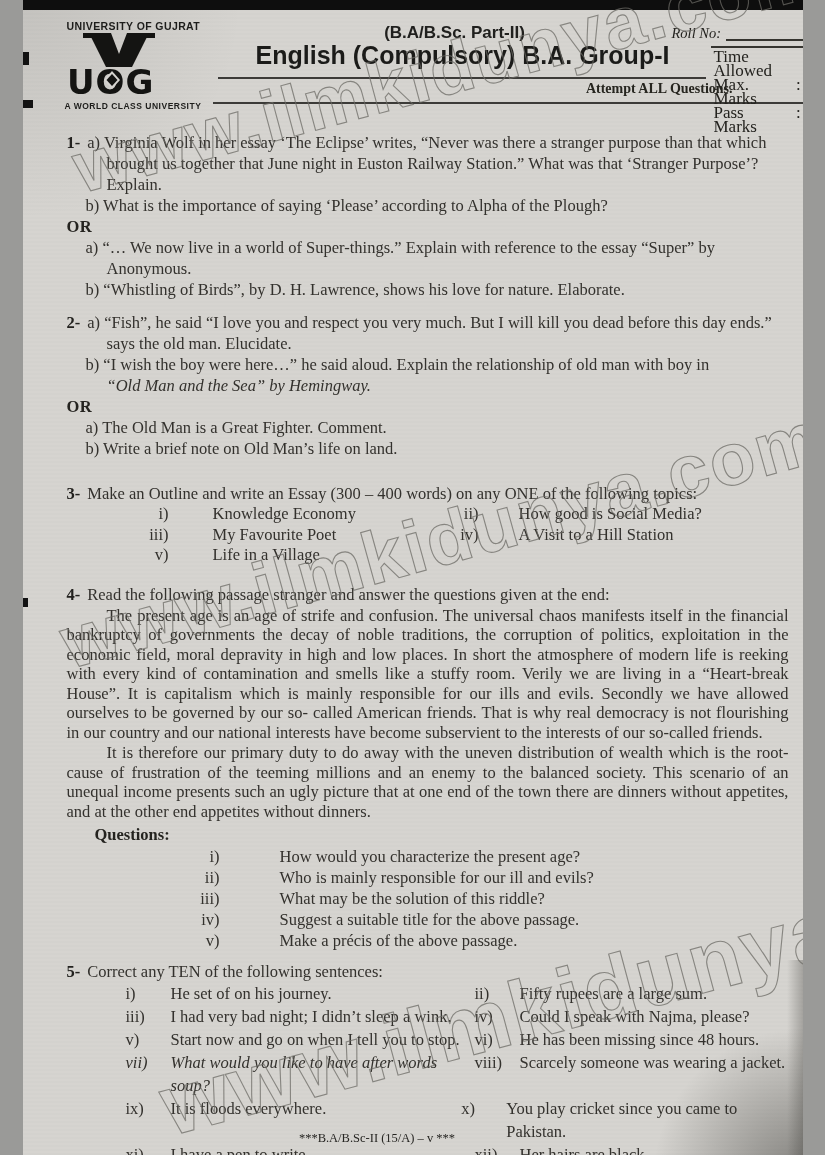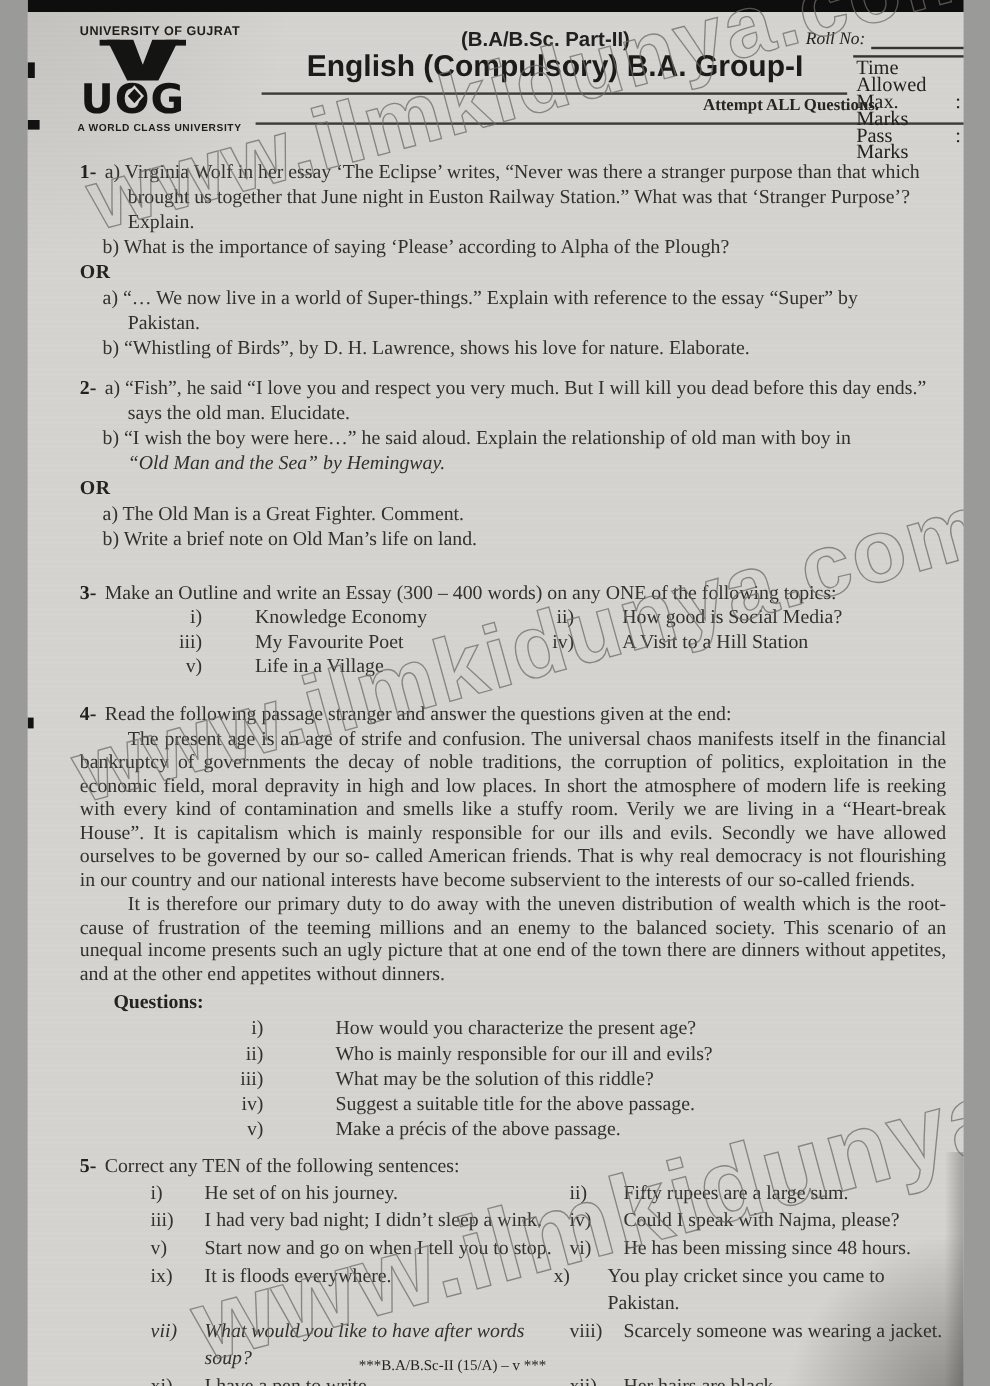--- a/index.html
+++ b/index.html
@@ -148,21 +148,21 @@
 
     <section class="q1">
       <div class="qrow">
         <span class="qnum">1-</span><span>a) Virginia Wolf in her essay ‘The Eclipse’ writes, “Never was there a stranger purpose than that which</span>
       </div>
       <div class="qrow cont"><span>brought us together that June night in Euston Railway Station.” What was that ‘Stranger Purpose’?</span></div>
       <div class="qrow cont"><span>Explain.</span><span class="marks">10</span></div>
       <div class="qrow sub"><span>b) What is the importance of saying ‘Please’ according to Alpha of the Plough?</span><span class="marks">10</span></div>
       <div class="qrow or">OR</div>
       <div class="qrow sub"><span>a) “… We now live in a world of Super-things.” Explain with reference to the essay “Super” by</span></div>
-      <div class="qrow cont"><span>Pakistan.</span><span class="marks">10</span></div>
+      <div class="qrow cont"><span>Anonymous.</span><span class="marks">10</span></div>
       <div class="qrow sub"><span>b) “Whistling of Birds”, by D. H. Lawrence, shows his love for nature. Elaborate.</span><span class="marks">10</span></div>
     </section>
 
     <section class="q2">
       <div class="qrow">
         <span class="qnum">2-</span><span>a) “Fish”, he said “I love you and respect you very much. But I will kill you dead before this day ends.”</span>
       </div>
       <div class="qrow cont"><span>says the old man. Elucidate.</span><span class="marks">10</span></div>
       <div class="qrow sub"><span>b) “I wish the boy were here…” he said aloud. Explain the relationship of old man with boy in</span></div>
       <div class="qrow cont it"><span>“Old Man and the Sea” by Hemingway.</span><span class="marks">10</span></div>
@@ -257,41 +257,41 @@
         <span class="q5left">
             <span class="q5n">v)</span>
             <span>Start now and go on when I tell you to stop.</span>
           </span>
         <span class="q5right">
             <span class="q5n">vi)</span>
             <span>He has been missing since 48 hours.</span>
           </span>
       </div>
       <div class="q5row">
-        <span class="q5left">
-            <span class="q5n">ix)</span>
-            <span>It is floods everywhere.</span>
-          </span>
-        <span class="q5right">
-            <span class="q5n">x)</span>
-            <span>You play cricket since you came to Pakistan.</span>
-          </span>
-      </div>
-      <div class="q5row">
         <span class="q5left it">
             <span class="q5n">vii)</span>
             <span>What would you like to have after words soup?</span>
           </span>
         <span class="q5right">
             <span class="q5n">viii)</span>
             <span>Scarcely someone was wearing a jacket.</span>
           </span>
       </div>
       <div class="q5row">
         <span class="q5left">
+            <span class="q5n">ix)</span>
+            <span>It is floods everywhere.</span>
+          </span>
+        <span class="q5right">
+            <span class="q5n">x)</span>
+            <span>You play cricket since you came to Pakistan.</span>
+          </span>
+      </div>
+      <div class="q5row">
+        <span class="q5left">
             <span class="q5n">xi)</span>
             <span>I have a pen to write.</span>
           </span>
         <span class="q5right">
             <span class="q5n">xii)</span>
             <span>Her hairs are black.</span>
           </span>
       </div>
 
     </section>

